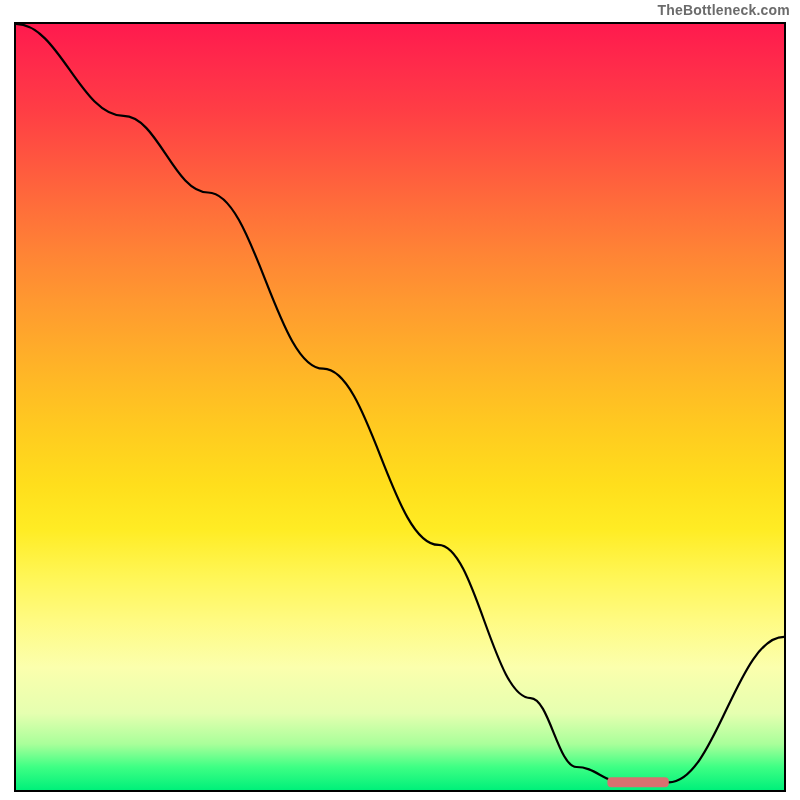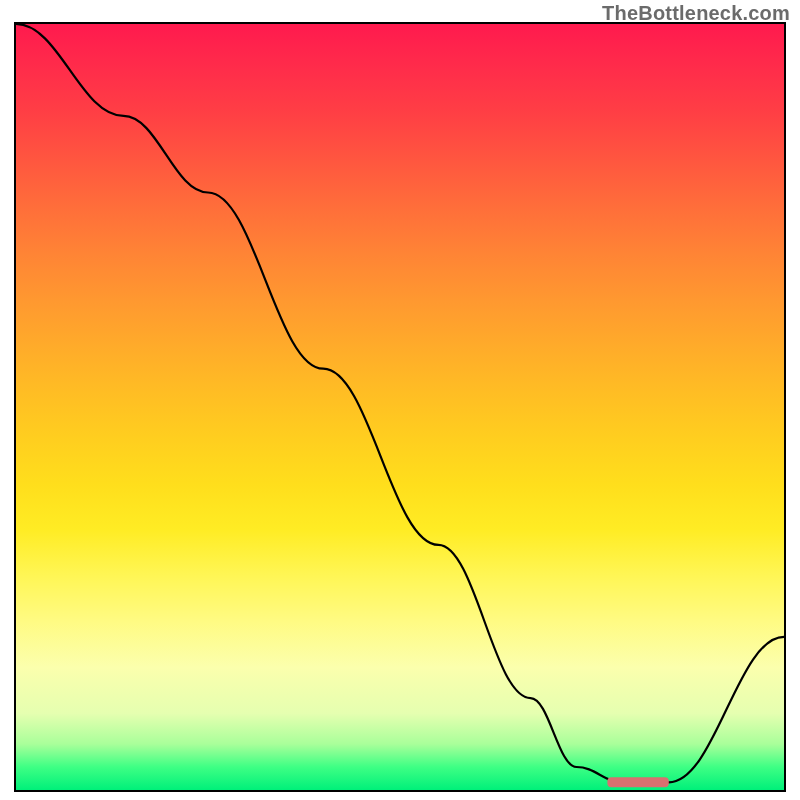--- a/index.html
+++ b/index.html
@@ -50,21 +50,21 @@
   .curve-svg {
     position: absolute;
     inset: 0;
     width: 100%;
     height: 100%;
   }
   .watermark {
     position: absolute;
     top: 2px;
     right: 10px;
-    font-size: 20px;
+    font-size: 14px;
     font-weight: 600;
     color: #6b6b6b;
     letter-spacing: 0.2px;
   }
 </style>
 </head>
 <body>
 
 <div class="watermark">TheBottleneck.com</div>
 

